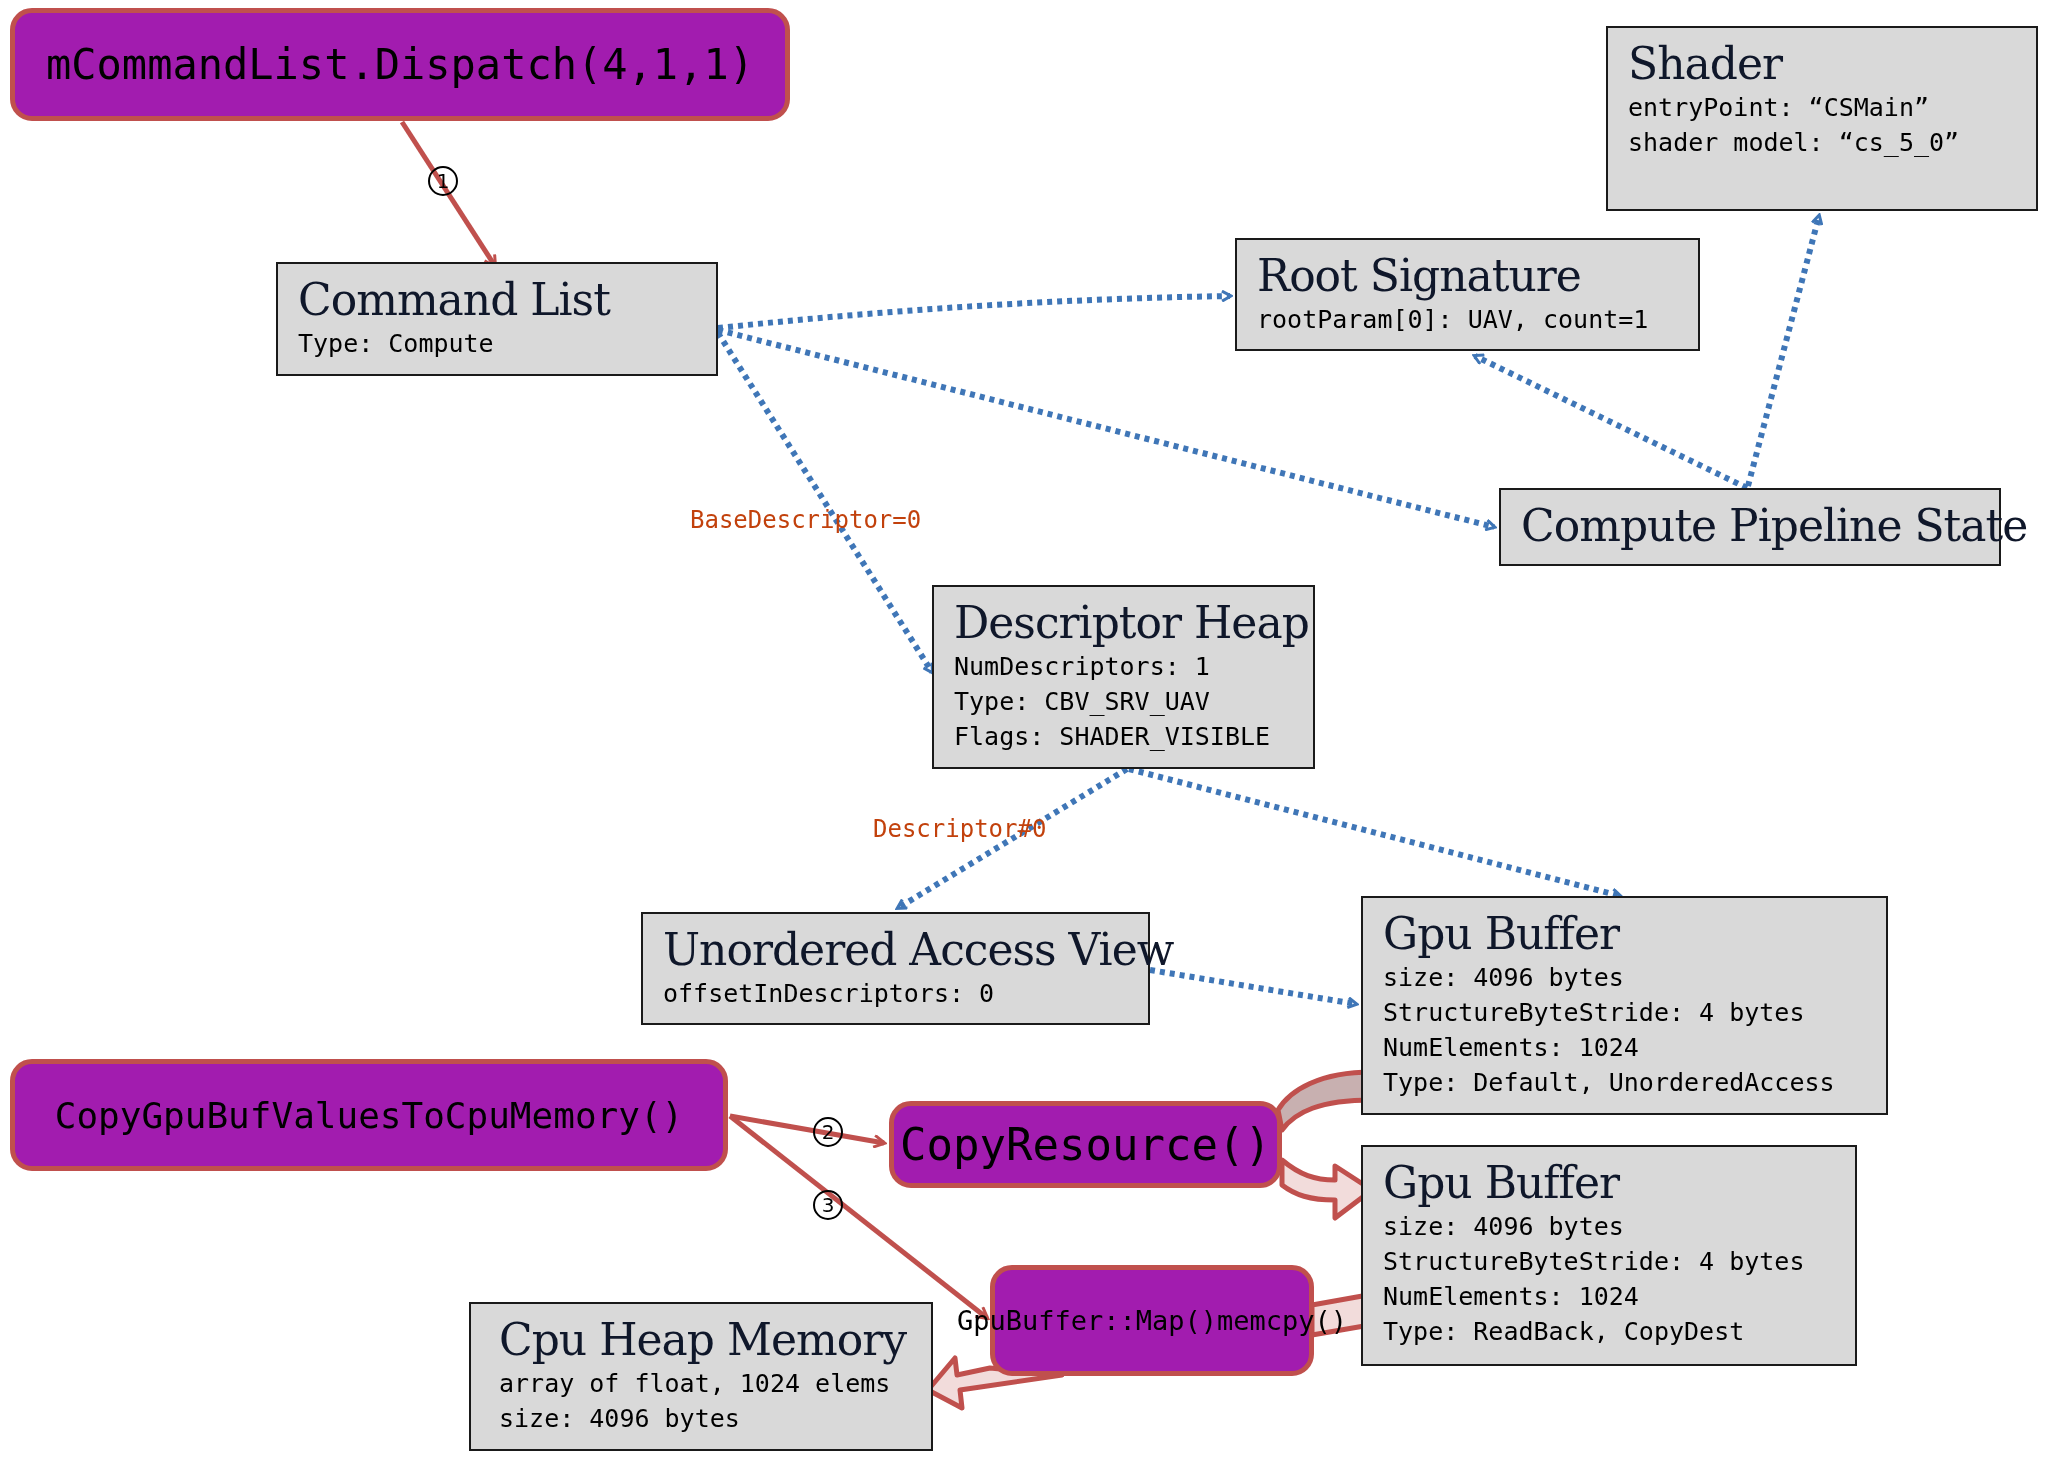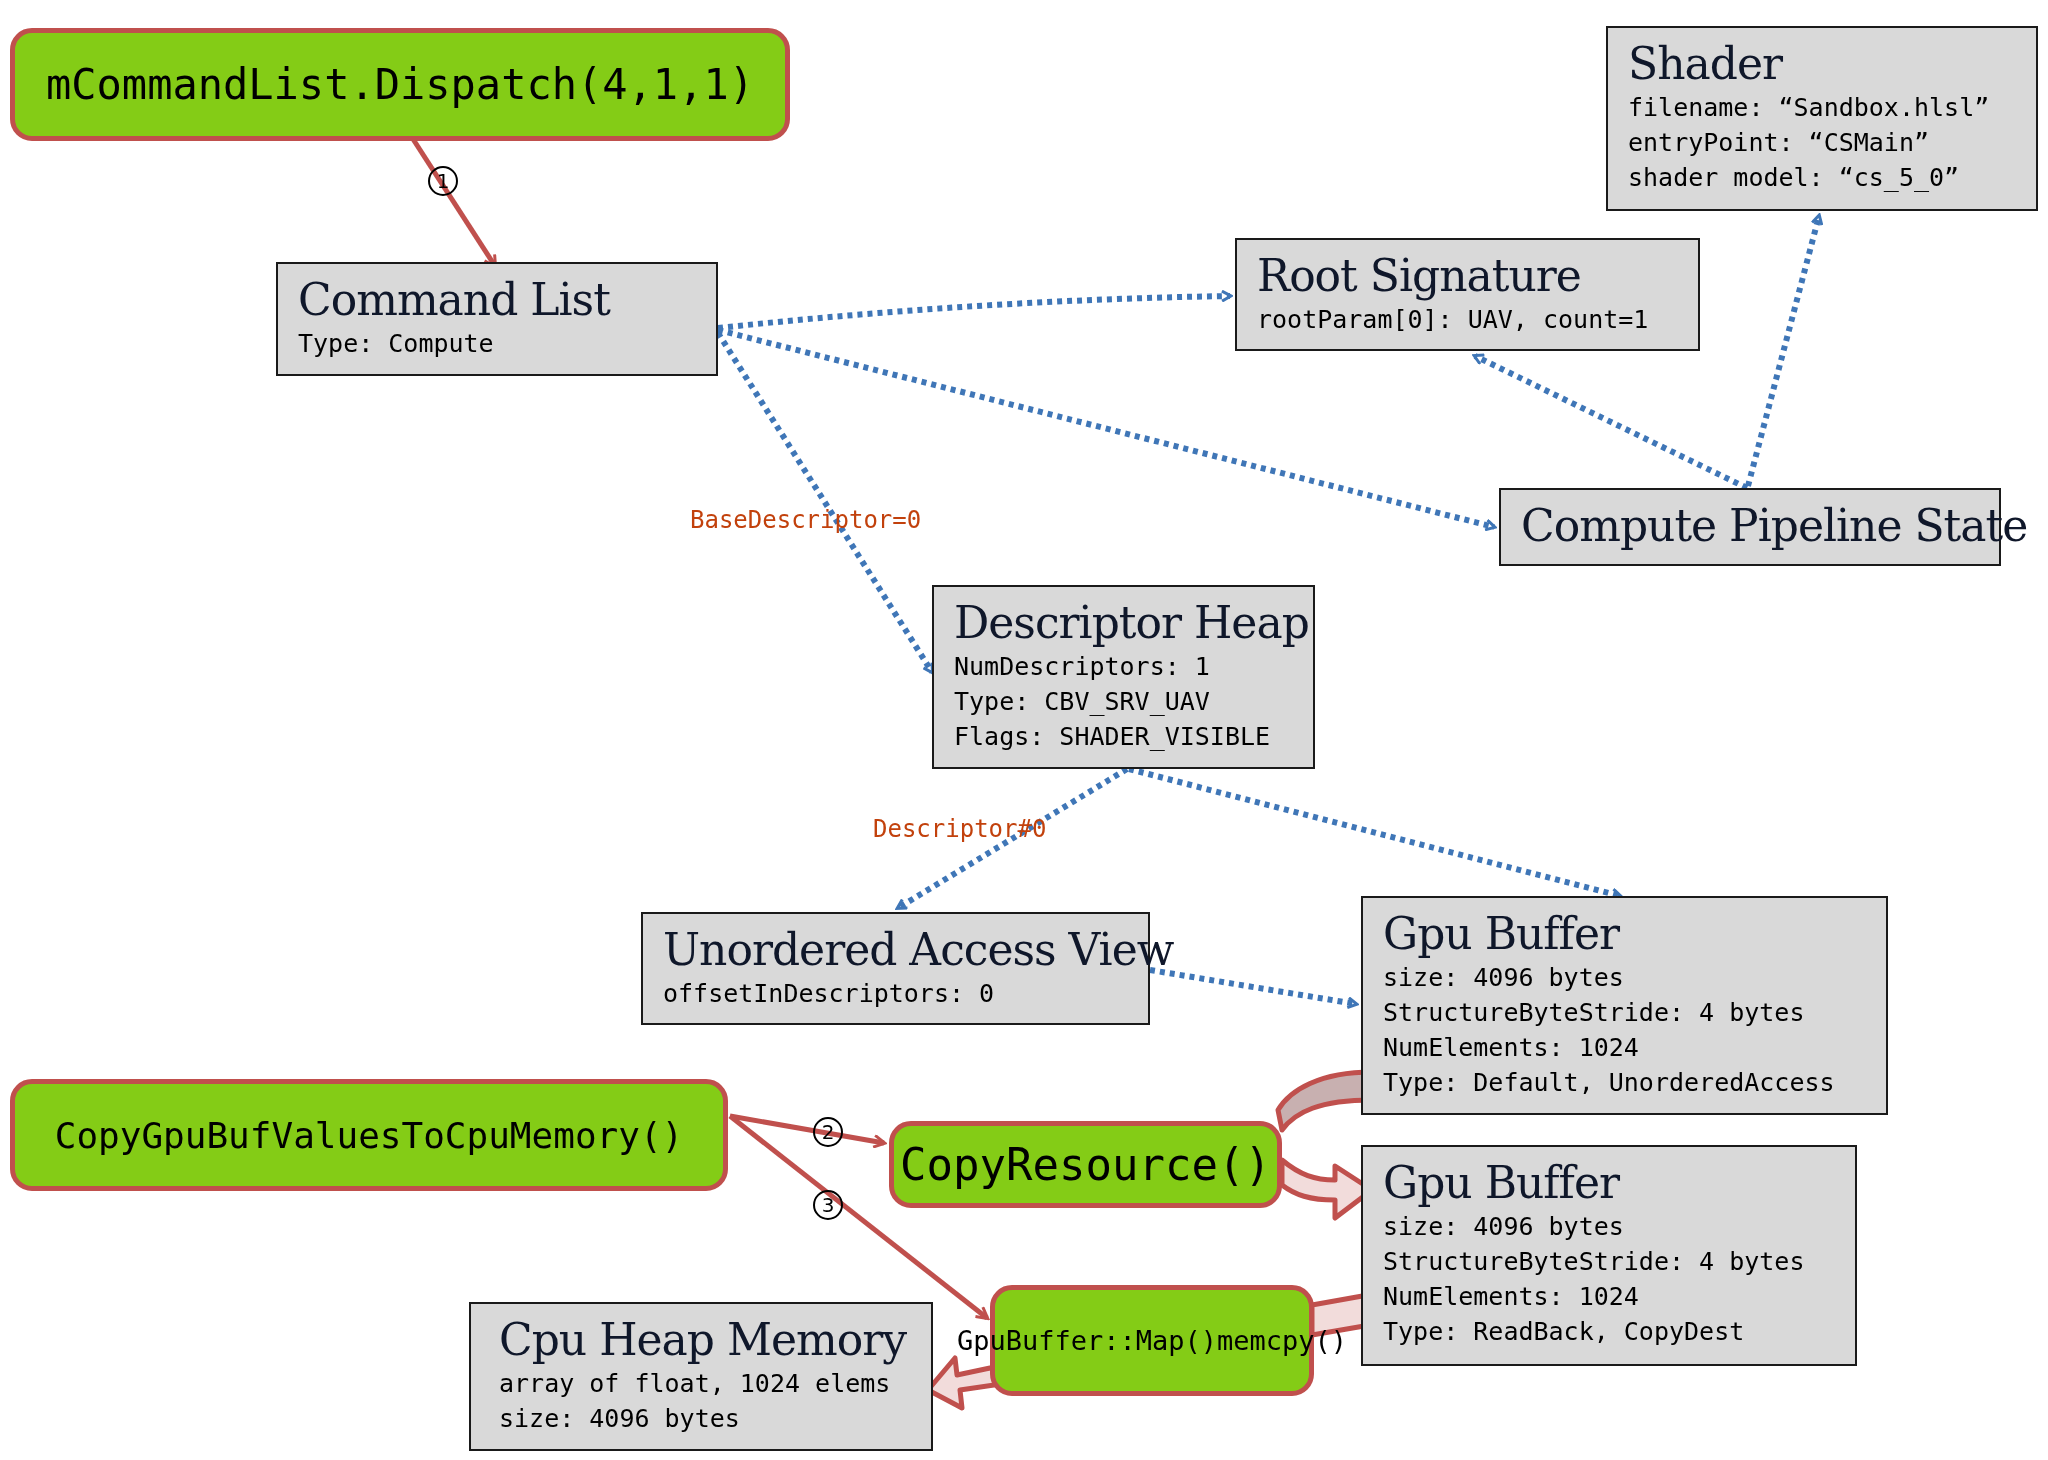--- a/index.html
+++ b/index.html
@@ -1,22 +1,22 @@
 <!DOCTYPE html>
 <html><head>
 <meta charset="utf-8">
 <style>
   html, body { margin: 0; padding: 0; background: #ffffff; }
   body { width: 2048px; height: 1460px; position: relative; overflow: hidden; }
   #edges { position: absolute; left: 0; top: 0; width: 2048px; height: 1460px; }
   .node { position: absolute; box-sizing: border-box; }
   .gray { background: #d9d9d9; border: 2px solid #1a1a1a; padding: 10px 20px 0 20px; }
-  .red { background: #84cc16; border: 5px solid #c0504d; border-radius: 22px;
+  .red { background: #a21caf; border: 5px solid #c0504d; border-radius: 22px;
          display: flex; align-items: center; justify-content: center; text-align: center;
-         font-family: "DejaVu Sans Mono", "Liberation Mono", monospace; color: #000; margin-top: 20px; }
+         font-family: "DejaVu Sans Mono", "Liberation Mono", monospace; color: #000; }
   .title { font-family: "DejaVu Serif", "Liberation Serif", serif; font-size: 44px; line-height: 52px;
            color: #0f172a; letter-spacing: -1px; white-space: nowrap; }
   .line { font-family: "DejaVu Sans Mono", "Liberation Mono", monospace; font-size: 25px; line-height: 35px;
           color: #000; white-space: nowrap; }
   .elabel { position: absolute; font-family: "DejaVu Sans Mono", "Liberation Mono", monospace;
             font-size: 24px; color: #c2410c; white-space: nowrap; }
   .step { position: absolute; font-family: "DejaVu Sans", sans-serif; font-size: 30px; color: #000;
           width: 30px; height: 30px; line-height: 30px; text-align: center; }
   .step .circ { position: absolute; left: 0; top: 0; width: 26px; height: 26px; border: 2px solid #000;
                 border-radius: 50%; font-size: 20px; line-height: 26px; text-align: center; background: transparent; }
@@ -100,21 +100,20 @@
   <div class="line">Type: Compute</div>
 </div>
 
 <div class="node gray" style="left:1235px; top:238px; width:465px; height:113px;">
   <div class="title">Root Signature</div>
   <div class="line">rootParam[0]: UAV, count=1</div>
 </div>
 
 <div class="node gray" style="left:1606px; top:26px; width:432px; height:185px;">
   <div class="title">Shader</div>
-  <div class="line">filename: “Sandbox.hlsl”</div>
   <div class="line">entryPoint: “CSMain”</div>
   <div class="line">shader model: “cs_5_0”</div>
 </div>
 
 <div class="node gray" style="left:1499px; top:488px; width:502px; height:78px; ">
   <div class="title">Compute Pipeline State</div>
 </div>
 
 <div class="node gray" style="left:932px; top:585px; width:383px; height:184px;">
   <div class="title">Descriptor Heap</div>

